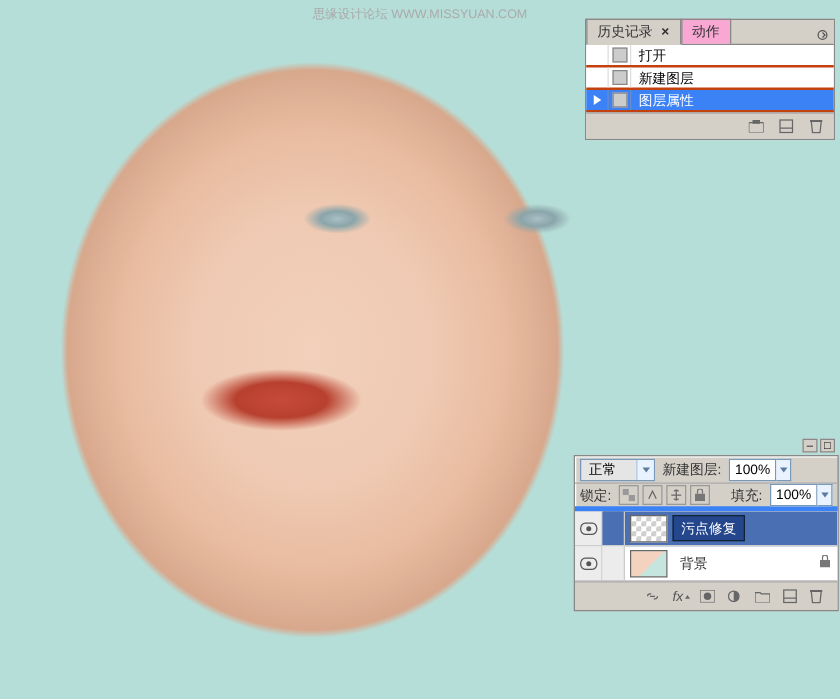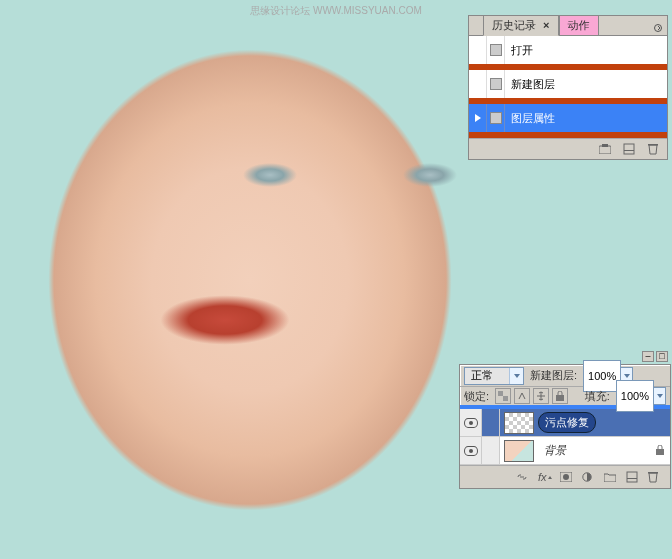--- a/index.html
+++ b/index.html
@@ -5,31 +5,31 @@
 *{margin:0;padding:0;box-sizing:border-box;font-family:"Microsoft YaHei",SimSun,sans-serif;font-size:11px;-webkit-user-select:none;user-select:none}
 body{width:672px;height:559px;position:relative;background:#b6ded8;overflow:hidden}
 .canvas{position:absolute;inset:0;background:radial-gradient(ellipse 280px 320px at 250px 280px,#f2d0bb 0%,#efc9b2 35%,#e8bca0 55%,#d8a88d 70%,#b6ded8 72%);}
 .canvas::before{content:"";position:absolute;left:160px;top:295px;width:130px;height:50px;background:radial-gradient(ellipse,#c74a3b 0%,#b8402f 40%,transparent 70%);border-radius:50%}
 .canvas::after{content:"";position:absolute;left:210px;top:130px;width:290px;height:90px;background:radial-gradient(ellipse 45px 20px at 60px 45px,#a9bfc4 0%,#8aa5aa 30%,transparent 60%),radial-gradient(ellipse 45px 20px at 220px 45px,#a9bfc4 0%,#8aa5aa 30%,transparent 60%);}
 .watermark{position:absolute;top:4px;left:50%;transform:translateX(-50%);color:#aaa;font-size:10px;letter-spacing:0;white-space:nowrap}
 
 
 .panel{position:absolute;background:#d4d0c8;border:1px solid #888;box-shadow:1px 1px 0 #fff inset}
 .history-panel{left:468px;top:15px;width:200px}
-.tab-strip{display:flex;align-items:flex-end;height:20px;padding:2px 2px 0 14px;gap:0;background:#d4d0c8;border-bottom:1px solid #888}
+.tab-strip{display:flex;align-items:flex-end;height:20px;padding:2px 2px 0 0;gap:0;background:#d4d0c8;border-bottom:1px solid #888}
 .tab{padding:2px 8px;border:1px solid #888;border-bottom:none;background:#f9a8d4;color:#333;position:relative;cursor:pointer}
 .tab.active{background:#d4d0c8;border-bottom:1px solid #d4d0c8;margin-bottom:-1px}
 .tab .x{margin-left:4px;font-weight:bold}
 .panel-menu{margin-left:auto;width:14px;height:14px;display:flex;align-items:center;justify-content:center;cursor:pointer}
 .panel-menu svg{display:block}
 
 .hist-head{display:flex;align-items:center;height:22px;border-bottom:1px solid #aaa;padding:0 4px;gap:6px;background:#ececec}
 .thumb{width:18px;height:16px;border:1px solid #888;background:linear-gradient(135deg,#f5d7c4 50%,#e9b99a 50%)}
 .hist-list{background:#fff}
-.hist-row{display:flex;align-items:center;height:34px;border-bottom:6px solid #c2410c}
+.hist-row{display:flex;align-items:center;height:18px;border-bottom:2px solid #c2410c}
 .hist-row.sel{background:#3b82f6;color:#fff}
 .hist-col-a{width:18px;border-right:1px solid #ddd;display:flex;align-items:center;justify-content:center;height:100%}
 .hist-col-b{width:18px;border-right:1px solid #ddd;display:flex;align-items:center;justify-content:center;height:100%}
 .hist-row.sel .hist-col-a,.hist-row.sel .hist-col-b{border-right-color:#6b8bc9}
 .hist-icon{width:12px;height:12px;background:#ccc;border:1px solid #888}
 .hist-label{padding-left:6px}
 .play-mark{width:0;height:0;border-top:4px solid transparent;border-bottom:4px solid transparent;border-left:6px solid #333}
 .hist-row.sel .play-mark{border-left-color:#fff}
 
 .panel-footer{display:flex;justify-content:flex-end;gap:8px;padding:3px 6px;border-top:1px solid #aaa;background:#d4d0c8}
@@ -40,39 +40,39 @@
 .win-ctrl{position:absolute;right:2px;top:-14px;display:flex;gap:2px}
 .win-ctrl span{width:12px;height:11px;background:#d4d0c8;border:1px solid #888;display:flex;align-items:center;justify-content:center;font-size:9px;line-height:1;cursor:pointer}
 
 .opts-row{display:flex;align-items:center;height:22px;padding:2px 4px;gap:6px;border-bottom:1px solid #aaa}
 .select{display:flex;align-items:center;height:18px;background:#e5e5e5;border:1px solid #7a98b8}
 .select .val{padding:0 6px;min-width:44px}
 .select .dd{width:14px;height:100%;background:#e8f3ff;border-left:1px solid #adc5e0;display:flex;align-items:center;justify-content:center}
 .select .dd::after{content:"";border-left:3px solid transparent;border-right:3px solid transparent;border-top:4px solid #5a7aa0}
 .lbl{color:#333}
 .spin{display:flex;align-items:center}
-.spin .val{background:#fff;border:1px solid #7a98b8;padding:0 4px;height:32px;min-width:34px;display:flex;align-items:center}
+.spin .val{background:#fff;border:1px solid #7a98b8;padding:0 4px;height:18px;min-width:34px;display:flex;align-items:center}
 .spin .arr{width:12px;height:18px;display:flex;align-items:center;justify-content:center;border:1px solid #7a98b8;border-left:none;background:#e8f3ff}
 .spin .arr::after{content:"";border-left:3px solid transparent;border-right:3px solid transparent;border-top:4px solid #5a7aa0}
 
 .lock-row{display:flex;align-items:center;height:22px;padding:2px 4px;gap:6px;border-bottom:4px solid #3b82f6}
 .lock-icons{display:flex;gap:3px}
 .lock-ic{width:16px;height:16px;border:1px solid #999;display:flex;align-items:center;justify-content:center;background:#d4d0c8;cursor:pointer;color:#555}
 
 .layer-list{background:#fff;max-height:70px;overflow:hidden}
 .layer-row{display:flex;align-items:center;height:28px;border-bottom:1px solid #ccc}
 .layer-row.sel{background:#4a6fb3}
 .vis{width:22px;height:100%;border-right:1px solid #ccc;display:flex;align-items:center;justify-content:center;cursor:pointer;background:#ececec}
 .link{width:18px;height:100%;border-right:1px solid #ccc;background:#ececec}
 .layer-row.sel .link{background:#4a6fb3}
 .lthumb{width:30px;height:22px;margin:0 4px;border:1px solid #666;background:#fff;display:flex;align-items:center;justify-content:center}
 .checker{background-image:linear-gradient(45deg,#ccc 25%,transparent 25%,transparent 75%,#ccc 75%),linear-gradient(45deg,#ccc 25%,#fff 25%,#fff 75%,#ccc 75%);background-size:8px 8px;background-position:0 0,4px 4px}
 .face-thumb{background:linear-gradient(135deg,#f3d3bf 55%,#c7e5df 55%)}
 .lname{padding:2px 6px;color:#333}
-.layer-row.sel .lname{background:#24468c;color:#fff;border:1px solid #123;border-radius:10px}
+.layer-row.sel .lname{background:#24468c;color:#fff;border:1px solid #123;border-radius:0}
 .lock-small{margin-left:auto;margin-right:6px;color:#555}
 
 .layers-footer{display:flex;justify-content:flex-end;gap:4px;padding:3px 4px;border-top:1px solid #aaa;background:#d4d0c8}
 .layers-footer .fbtn{width:18px;height:16px;display:flex;align-items:center;cursor:pointer;color:#555}
 
 .eye-icon{width:14px;height:10px;border:1px solid #555;border-radius:60%/100%;position:relative}
 .eye-icon::after{content:"";position:absolute;left:50%;top:50%;transform:translate(-50%,-50%);width:4px;height:4px;border-radius:50%;background:#555}
 </style>
 </head>
 <body>
@@ -207,21 +207,21 @@
       <div class="link"></div>
       <div class="lthumb checker"></div>
       <span class="lname">污点修复</span>
     </div>
     <div class="layer-row">
       <div class="vis">
           <div class="eye-icon"></div>
         </div>
       <div class="link"></div>
       <div class="lthumb face-thumb"></div>
-      <span class="lname" style="font-style:italic">背景</span>
+      <span class="lname" style="">背景</span>
       <span class="lock-small"><svg width="8" height="10">
             <rect x="0" y="4" width="8" height="6" fill="#777"></rect>
             <path d="M2 4V2a2 2 0 014 0v2" fill="none" stroke="#777"></path>
           </svg></span>
     </div>
   </div>
 
   <div class="layers-footer">
     <div class="fbtn">
         <svg width="12" height="10">

